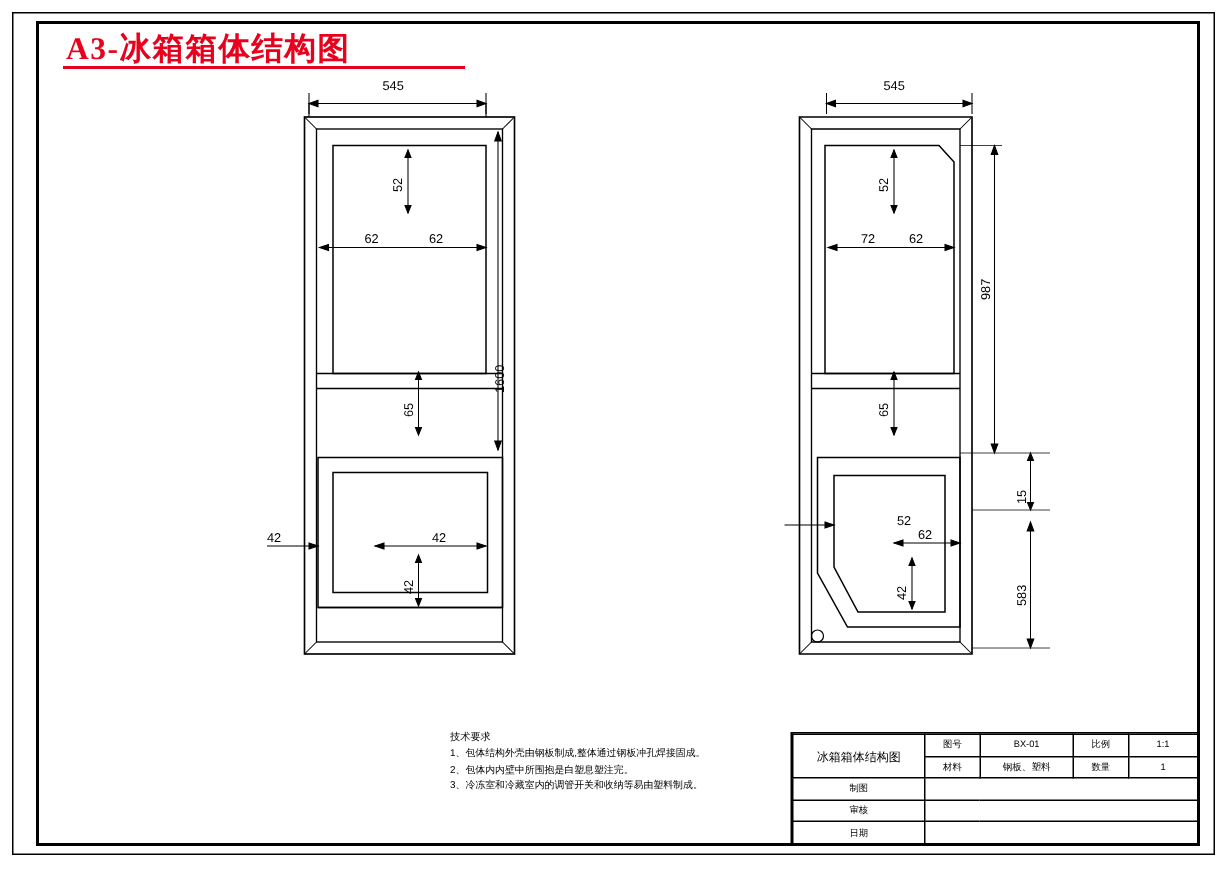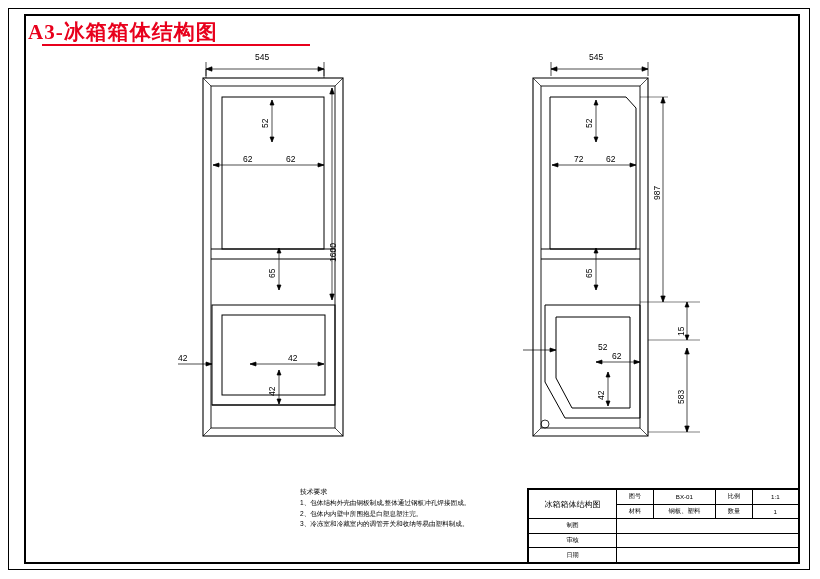--- a/index.html
+++ b/index.html
@@ -34,21 +34,21 @@
     left: 24px;
     top: 14px;
     width: 776px;
     height: 550px;
     border: 2px solid #000;
     box-sizing: border-box;
   }
   
   .sheet-title {
     position: absolute;
-    left: 28px;
+    left: 44px;
     top: 18px;
     font-family: "Liberation Serif", serif;
     font-weight: bold;
     font-size: 21px;
     color: #e8001c;
     letter-spacing: 1px;
     white-space: nowrap;
   }
   .title-underline {
     position: absolute;

